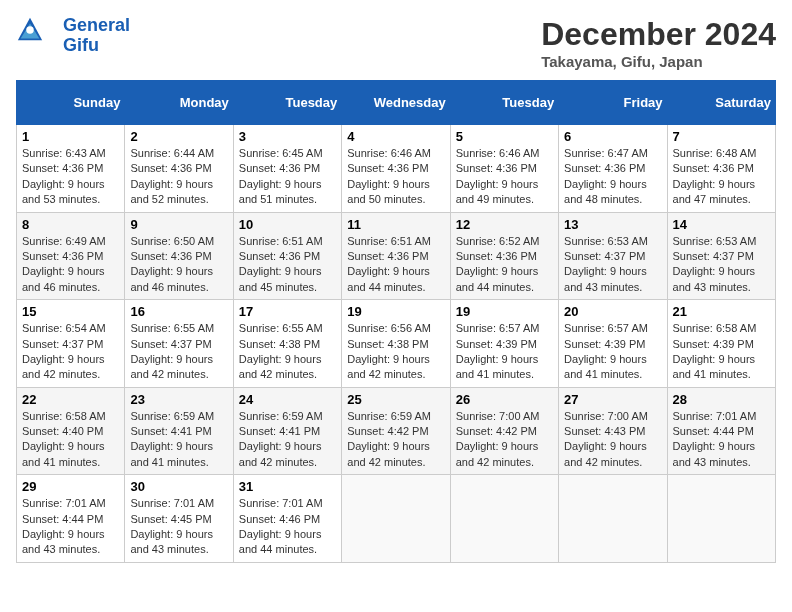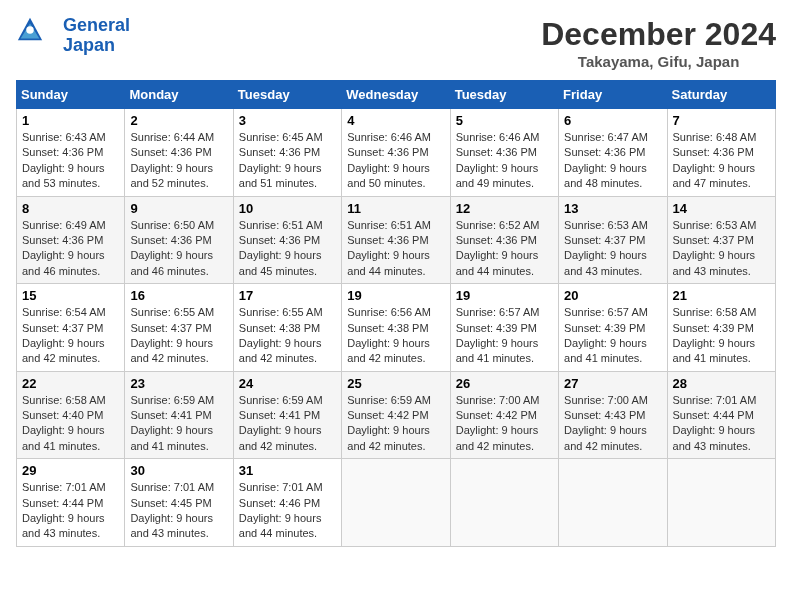--- a/index.html
+++ b/index.html
@@ -28,42 +28,42 @@
       line-height: 1.1;
     }
     .logo-text span {
       color: #1a5fb4;
     }
     .logo-icon {
       width: 28px;
       height: 28px;
     }
     .title-block {
-      text-align: center;
+      text-align: left;
     }
     .month-title {
       font-size: 32px;
       font-weight: bold;
       color: #333;
     }
     .location-title {
       font-size: 15px;
       color: #555;
       font-weight: bold;
     }
     .calendar {
       width: 100%;
       border-collapse: collapse;
       font-size: 11px;
     }
     .calendar th {
       background: #1a5fb4;
       color: #fff;
-      padding: 6px 4px;
-      text-align: left;
+      padding: 14px 4px;
+      text-align: right;
       font-size: 13px;
       border: 1px solid #1a5fb4;
     }
     .calendar td {
       border: 1px solid #ccc;
       padding: 4px 5px;
       vertical-align: top;
       width: calc(100% / 7);
       background: #fff;
       min-height: 72px;
@@ -92,21 +92,21 @@
 <div class="header">
   <div class="logo">
     <svg class="logo-icon" viewBox="0 0 30 30">
       <polygon points="15,2 28,26 2,26" fill="#1a5fb4"></polygon>
       <polygon points="15,8 25,24 5,24" fill="#4a9fd4"></polygon>
       <circle cx="15" cy="15" r="4" fill="#fff"></circle>
     </svg>
     <div>
       <div class="logo-text">
         <span>General</span><br>
-        <span style="color:#1a5fb4">Japan</span>
+        <span style="color:#1a5fb4">Gifu</span>
       </div>
     </div>
   </div>
   <div class="title-block">
     <div class="month-title">December 2024</div>
     <div class="location-title">Takayama, Gifu, Japan</div>
   </div>
 </div>
 
 <table class="calendar">

